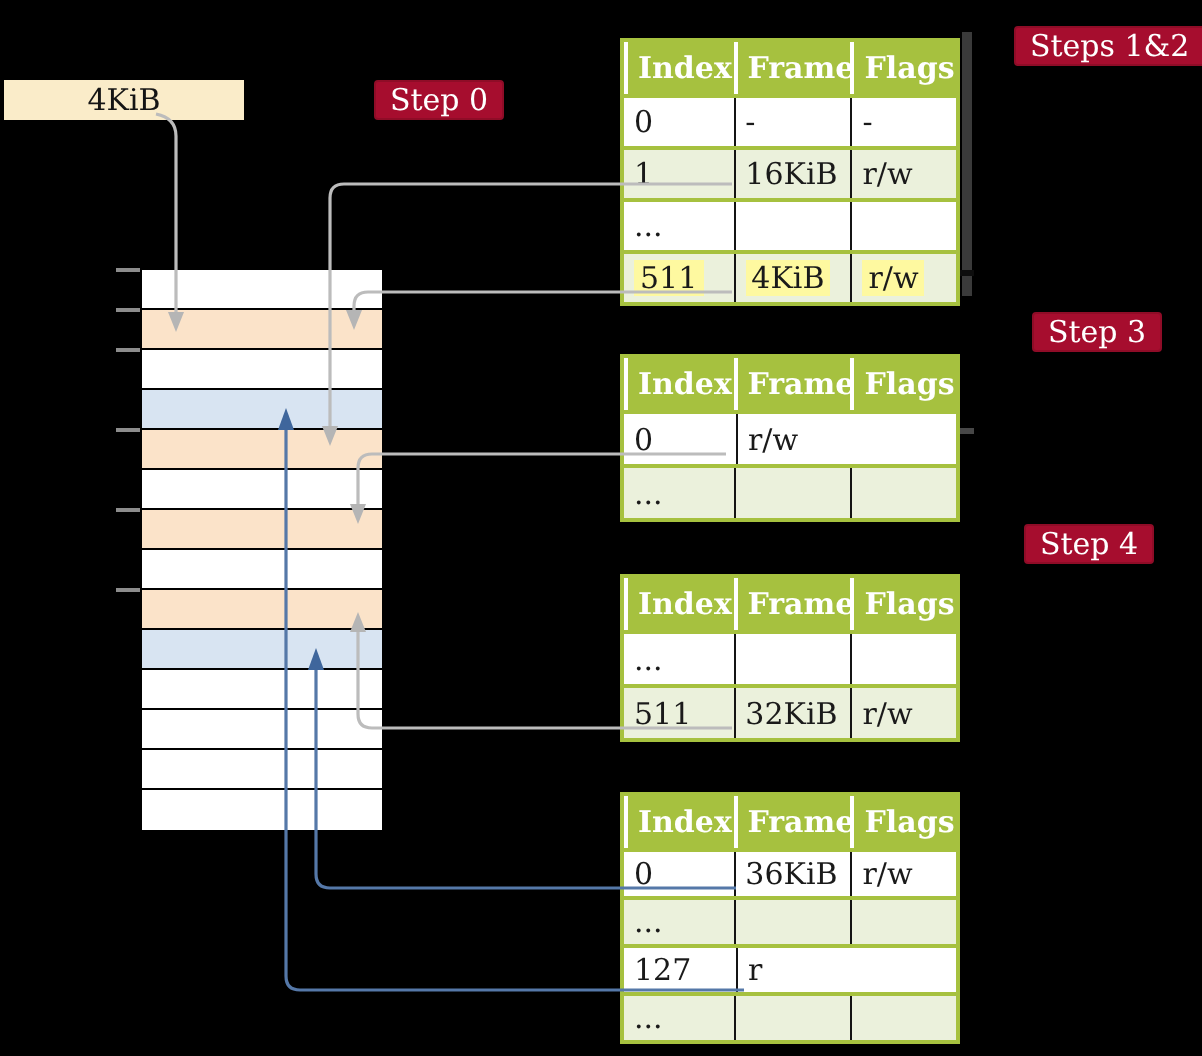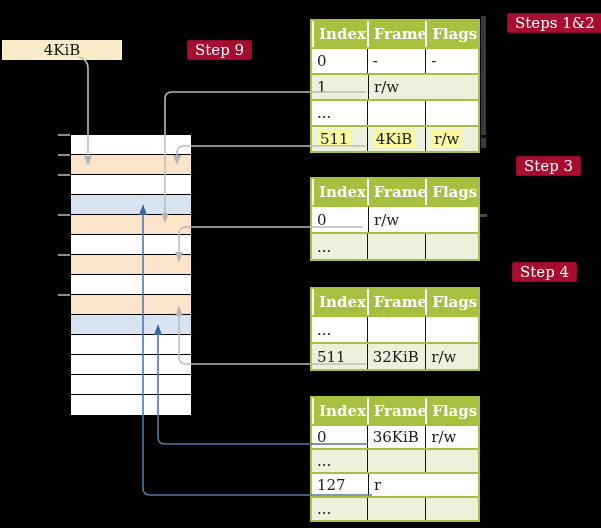--- a/index.html
+++ b/index.html
@@ -61,21 +61,21 @@
   .thead .tcell{border-left:2px solid #FFFFFF;}
   .hl{background:#FEF9A0;padding:0 3px;}
   
   .overlay{position:absolute;left:0;top:0;z-index:6;pointer-events:none;}
 </style>
 </head>
 <body>
 
 <div class="pagebox">4KiB</div>
 
-<div class="steplabel" id="lbl-step0">Step 9</div>
+<div class="steplabel" id="lbl-step0">Step 0</div>
 <div class="steplabel" id="lbl-steps12">Steps 1&amp;2</div>
 <div class="steplabel" id="lbl-step3">Step 3</div>
 <div class="steplabel" id="lbl-step4">Step 4</div>
 
 <div class="memcol">
     <div class="mrow white"></div>
     <div class="mrow peach"></div>
     <div class="mrow white"></div>
     <div class="mrow blue"></div>
     <div class="mrow peach"></div>
@@ -96,20 +96,21 @@
       <div class="tcell">Frame</div>
       <div class="tcell">Flags</div>
     </div>
     <div class="trow tbody">
       <div class="tcell">0</div>
       <div class="tcell">-</div>
       <div class="tcell">-</div>
     </div>
     <div class="trow tbody shaded">
       <div class="tcell">1</div>
+      <div class="tcell">16KiB</div>
       <div class="tcell">r/w</div>
     </div>
     <div class="trow tbody">
       <div class="tcell">...</div>
       <div class="tcell"></div>
       <div class="tcell"></div>
     </div>
     <div class="trow tbody shaded">
       <div class="tcell">
         <span class="hl">511</span>

